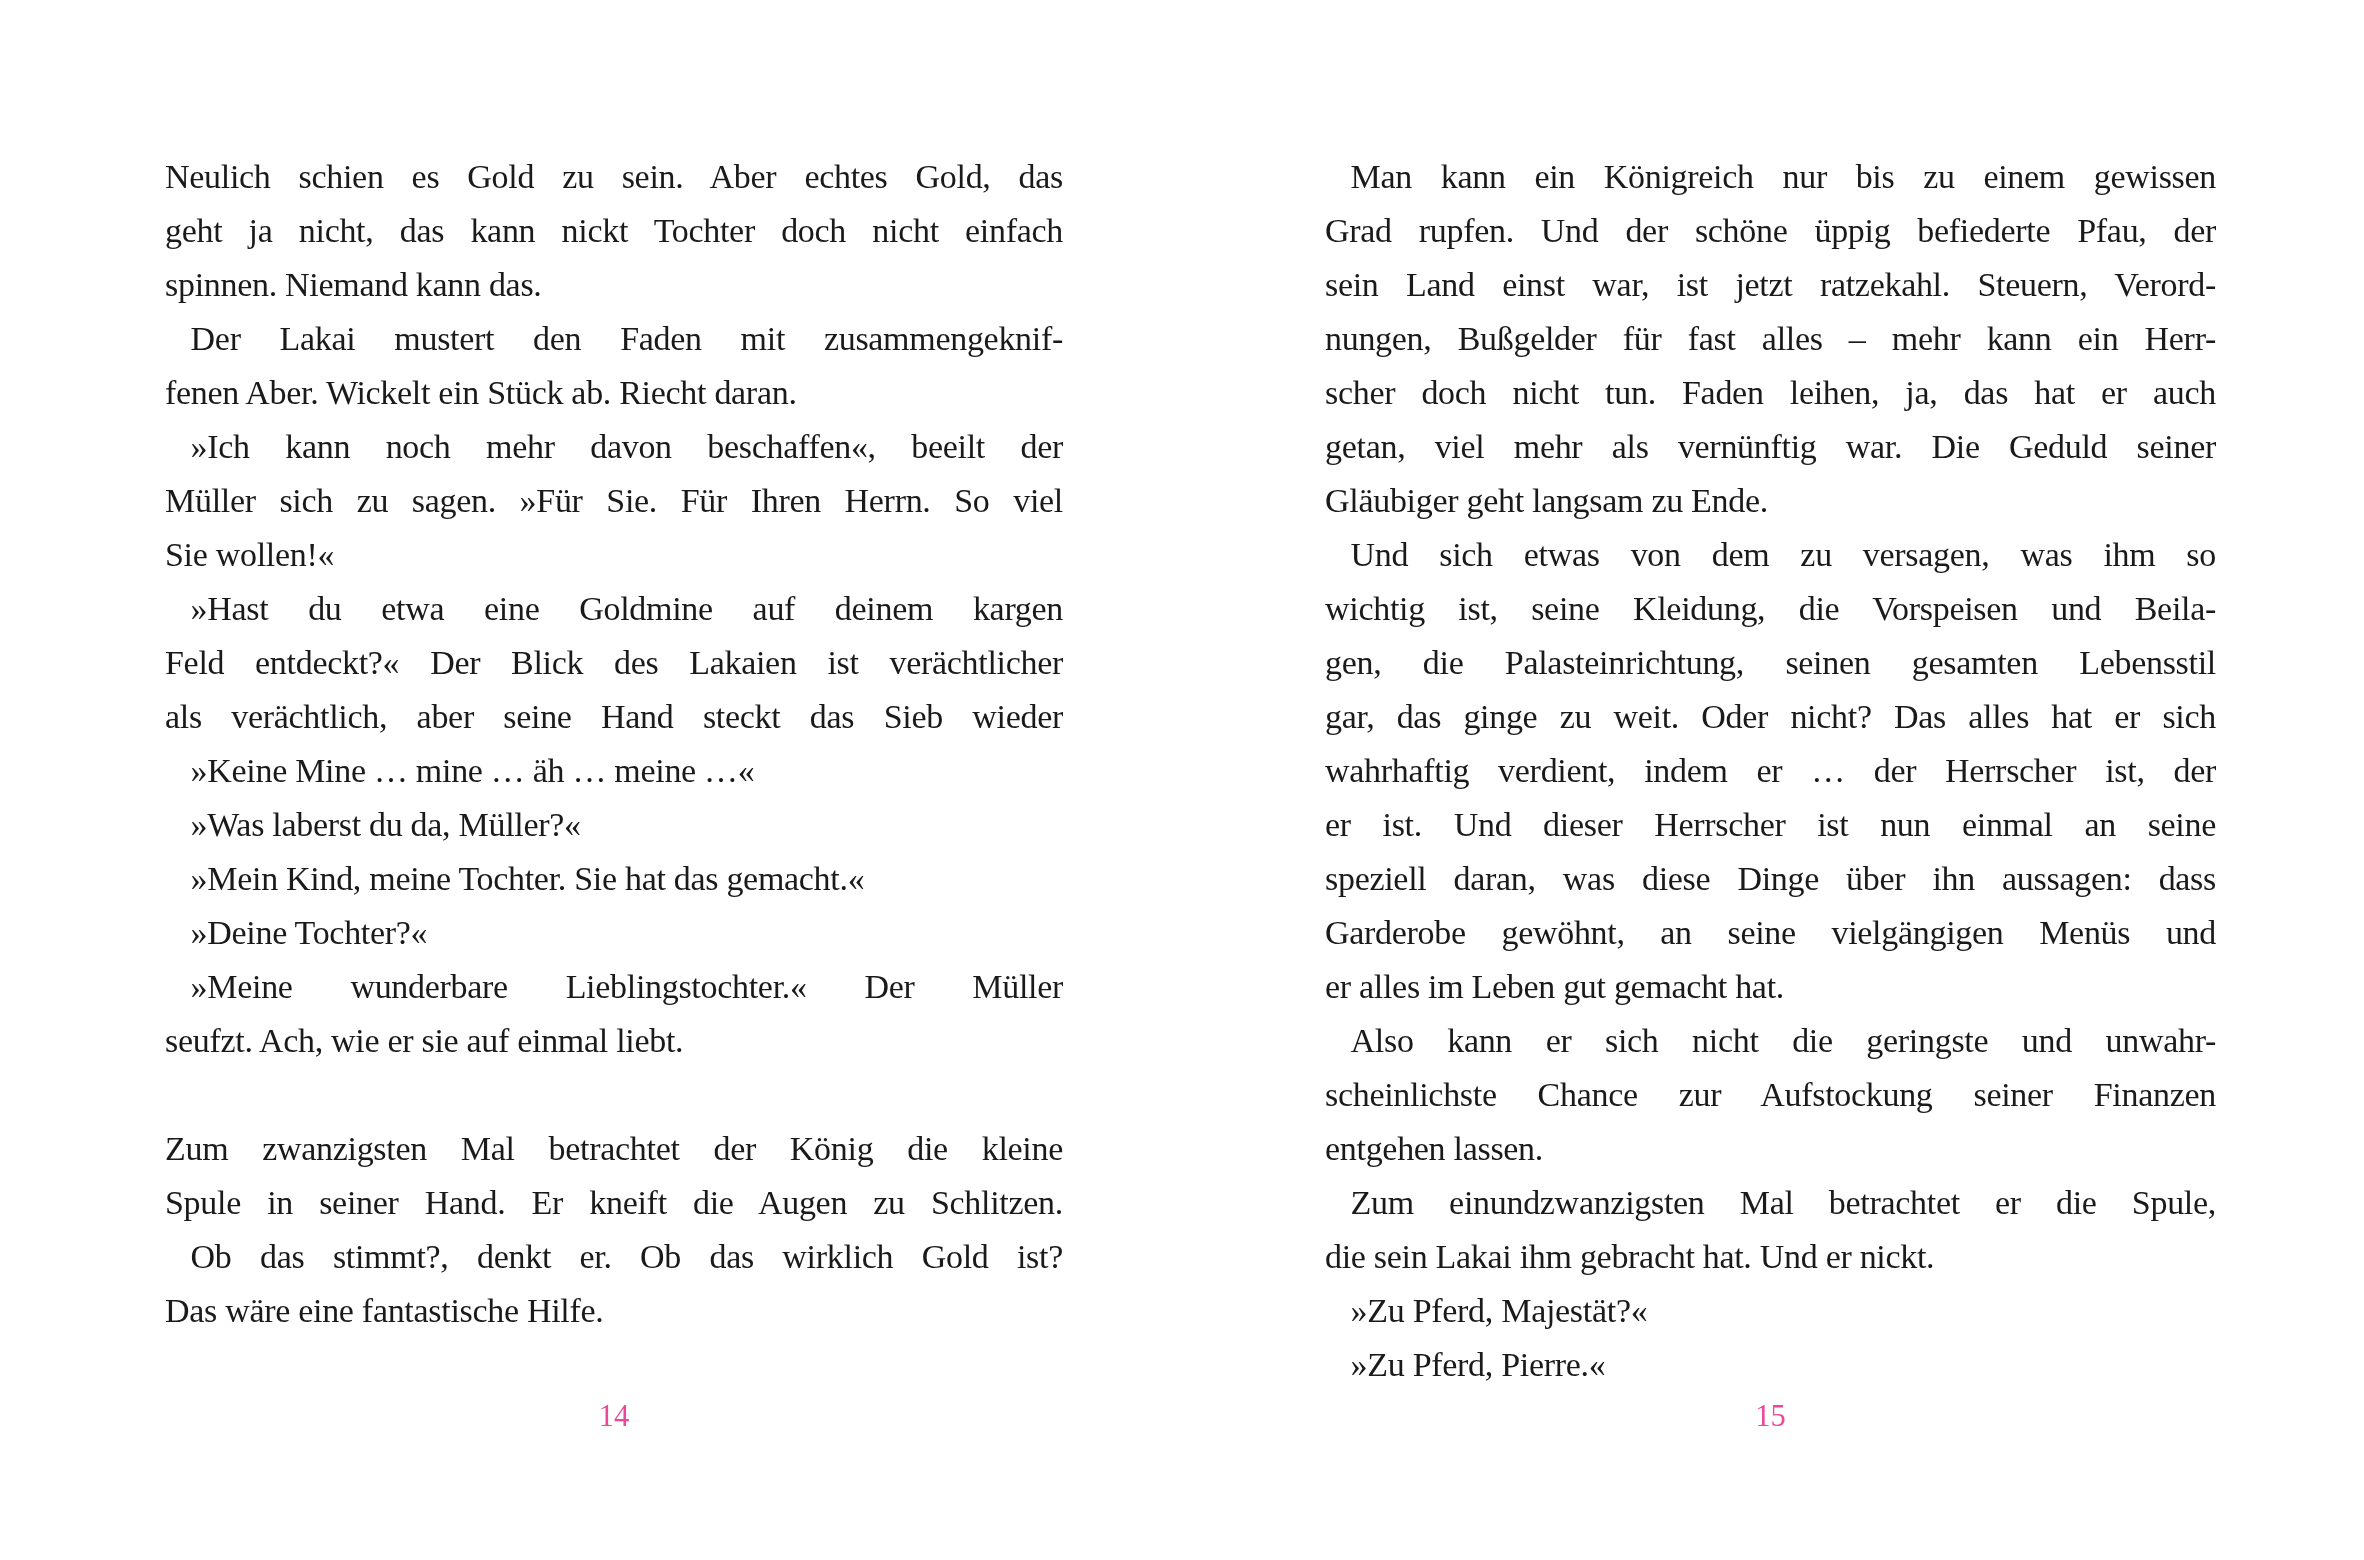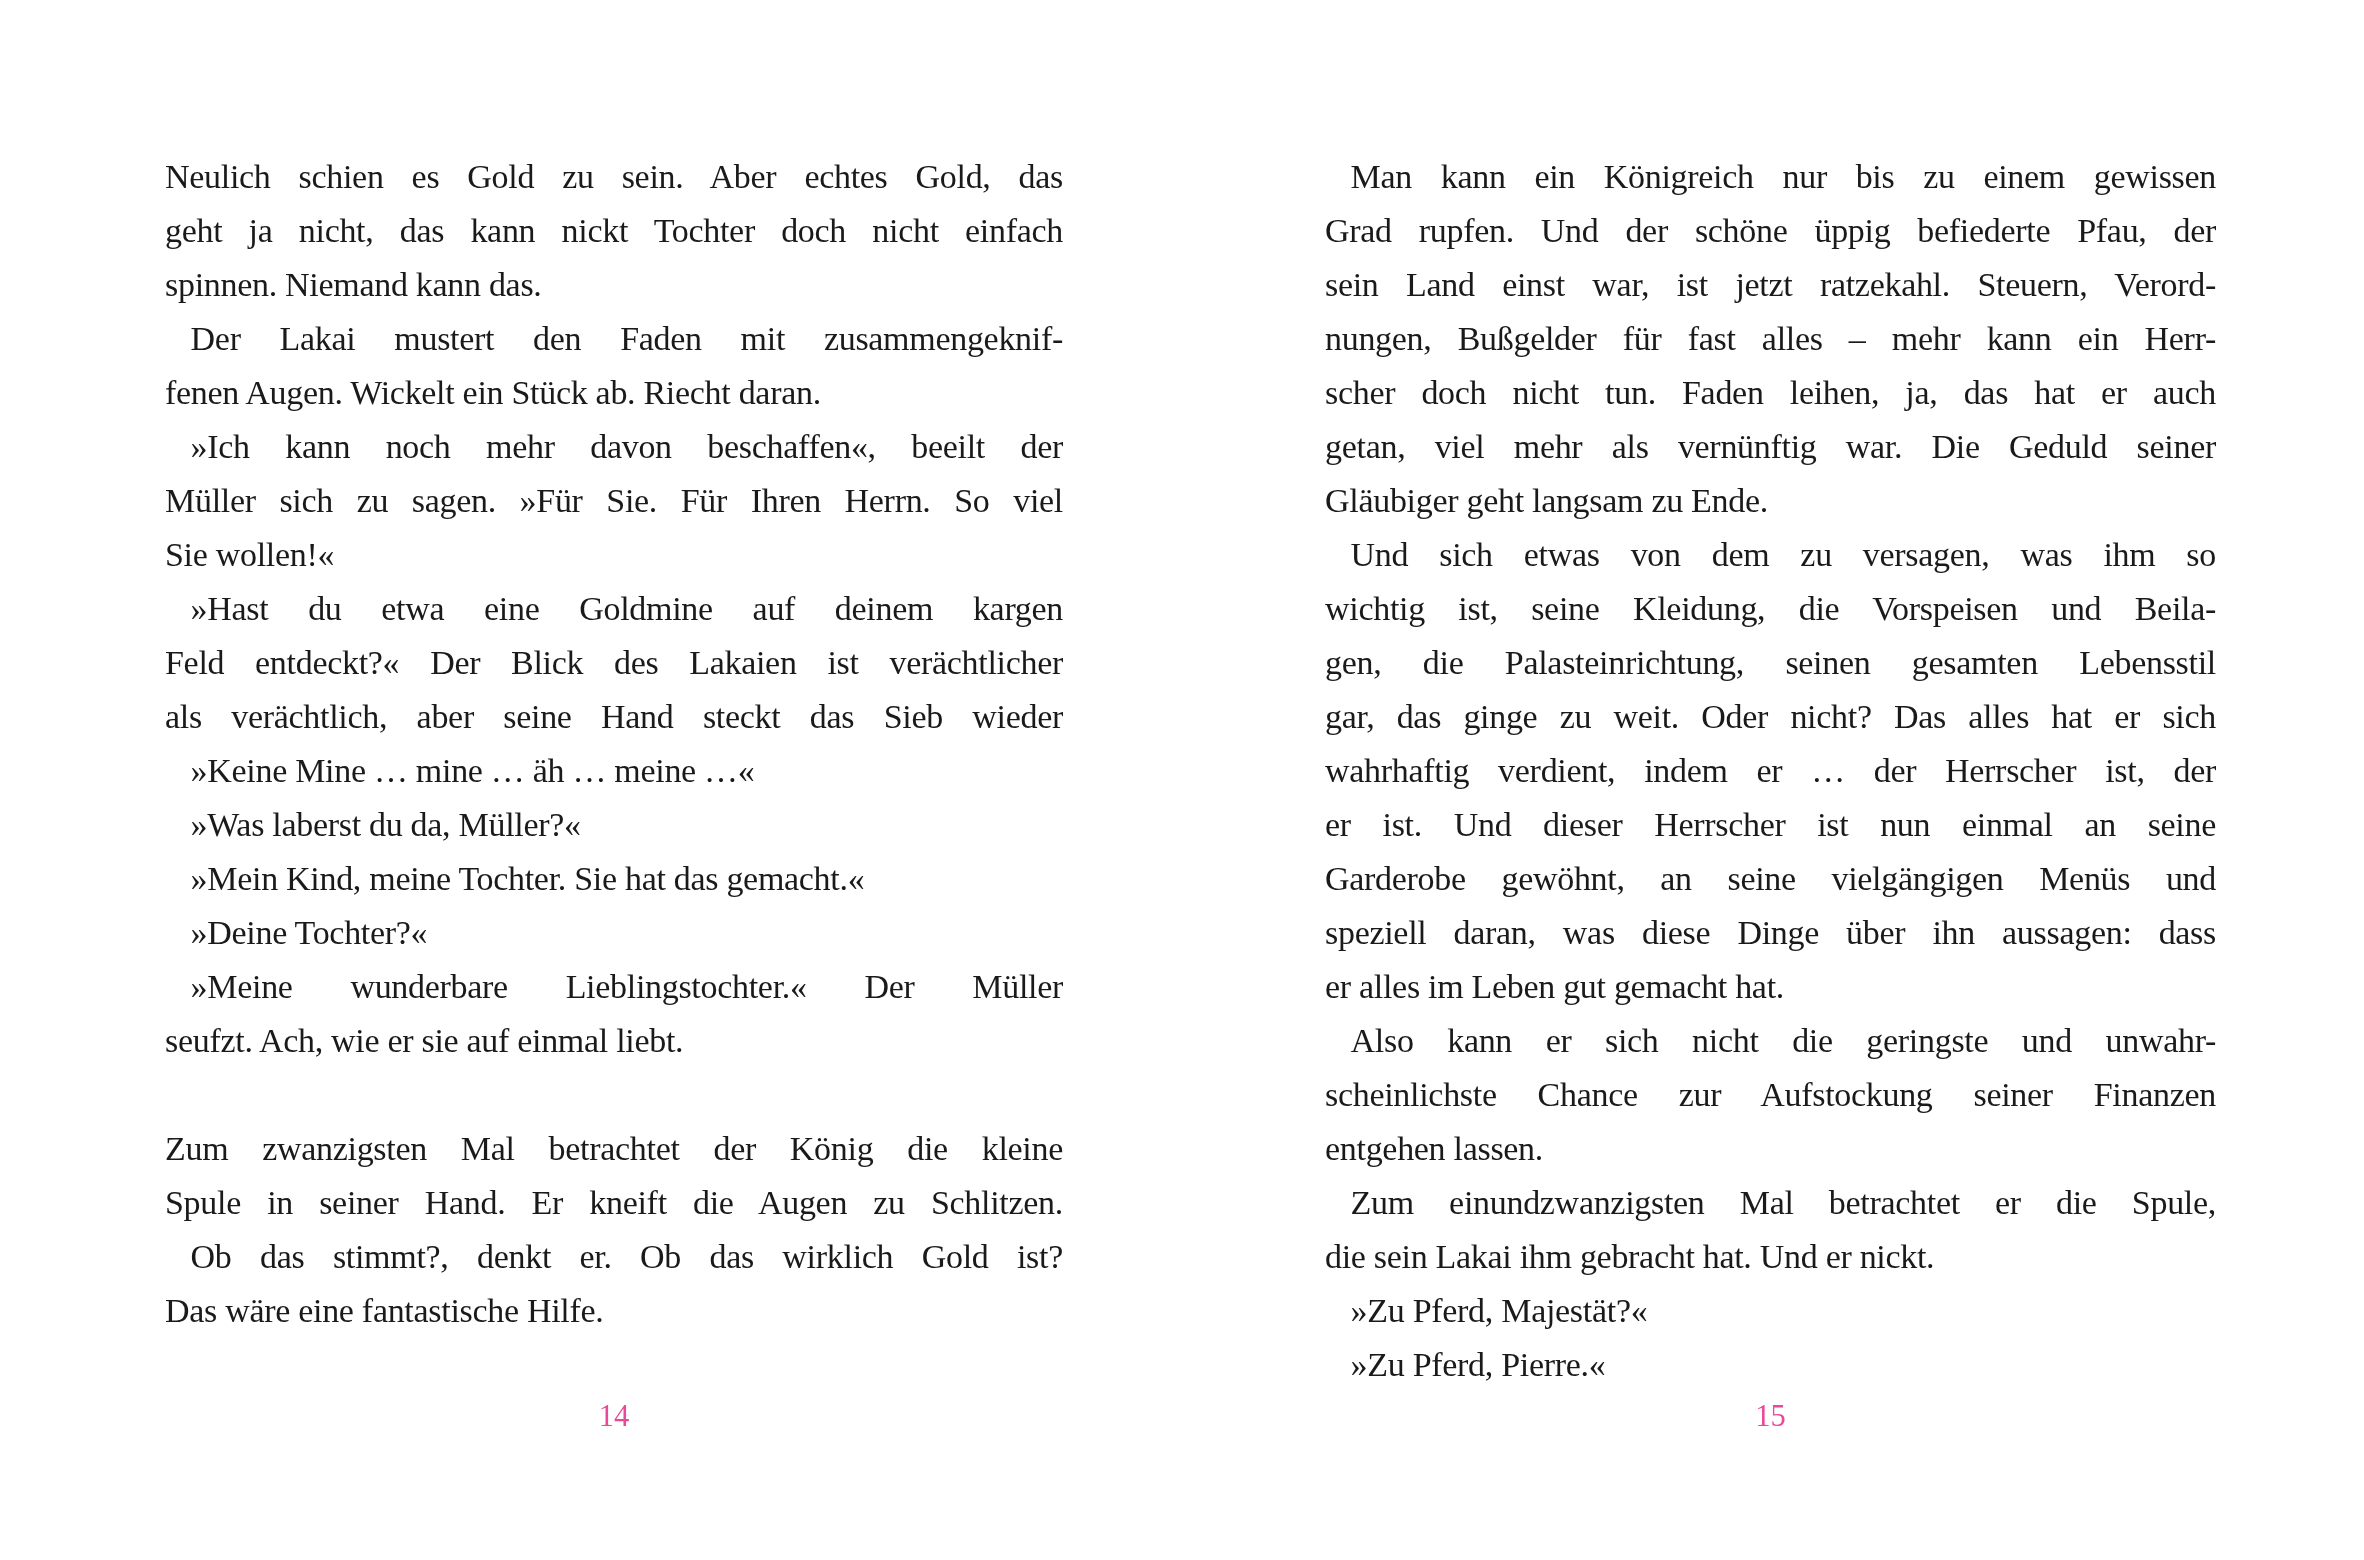--- a/index.html
+++ b/index.html
@@ -45,21 +45,21 @@
 </style>
 </head>
 <body>
 
 <div class="page page-left">
   <div>
       <div class="line justify">Neulich schien es Gold zu sein. Aber echtes Gold, das</div>
       <div class="line justify">geht ja nicht, das kann nickt Tochter doch nicht einfach</div>
       <div class="line">spinnen. Niemand kann das.</div>
       <div class="line justify indent">Der Lakai mustert den Faden mit zusammengeknif-</div>
-      <div class="line">fenen Augen. Wickelt ein Stück ab. Riecht daran.</div>
+      <div class="line">fenen Aber. Wickelt ein Stück ab. Riecht daran.</div>
       <div class="line justify indent">»Ich kann noch mehr davon beschaffen«, beeilt der</div>
       <div class="line justify">Müller sich zu sagen. »Für Sie. Für Ihren Herrn. So viel</div>
       <div class="line">Sie wollen!«</div>
       <div class="line justify indent">»Hast du etwa eine Goldmine auf deinem kargen</div>
       <div class="line justify">Feld entdeckt?« Der Blick des Lakaien ist verächtlicher</div>
       <div class="line justify">als verächtlich, aber seine Hand steckt das Sieb wieder</div>
       <div class="line indent">»Keine Mine … mine … äh … meine …«</div>
       <div class="line indent">»Was laberst du da, Müller?«</div>
       <div class="line indent">»Mein Kind, meine Tochter. Sie hat das gemacht.«</div>
       <div class="line indent">»Deine Tochter?«</div>
@@ -81,22 +81,22 @@
       <div class="line justify">nungen, Bußgelder für fast alles – mehr kann ein Herr-</div>
       <div class="line justify">scher doch nicht tun. Faden leihen, ja, das hat er auch</div>
       <div class="line justify">getan, viel mehr als vernünftig war. Die Geduld seiner</div>
       <div class="line">Gläubiger geht langsam zu Ende.</div>
       <div class="line justify indent">Und sich etwas von dem zu versagen, was ihm so</div>
       <div class="line justify">wichtig ist, seine Kleidung, die Vorspeisen und Beila-</div>
       <div class="line justify">gen, die Palasteinrichtung, seinen gesamten Lebensstil</div>
       <div class="line justify">gar, das ginge zu weit. Oder nicht? Das alles hat er sich</div>
       <div class="line justify">wahrhaftig verdient, indem er … der Herrscher ist, der</div>
       <div class="line justify">er ist. Und dieser Herrscher ist nun einmal an seine</div>
+      <div class="line justify">speziell daran, was diese Dinge über ihn aussagen: dass</div>
       <div class="line justify">Garderobe gewöhnt, an seine vielgängigen Menüs und</div>
-      <div class="line justify">speziell daran, was diese Dinge über ihn aussagen: dass</div>
       <div class="line">er alles im Leben gut gemacht hat.</div>
       <div class="line justify indent">Also kann er sich nicht die geringste und unwahr-</div>
       <div class="line justify">scheinlichste Chance zur Aufstockung seiner Finanzen</div>
       <div class="line">entgehen lassen.</div>
       <div class="line justify indent">Zum einundzwanzigsten Mal betrachtet er die Spule,</div>
       <div class="line">die sein Lakai ihm gebracht hat. Und er nickt.</div>
       <div class="line indent">»Zu Pferd, Majestät?«</div>
       <div class="line indent">»Zu Pferd, Pierre.«</div>
     </div>
 </div>

